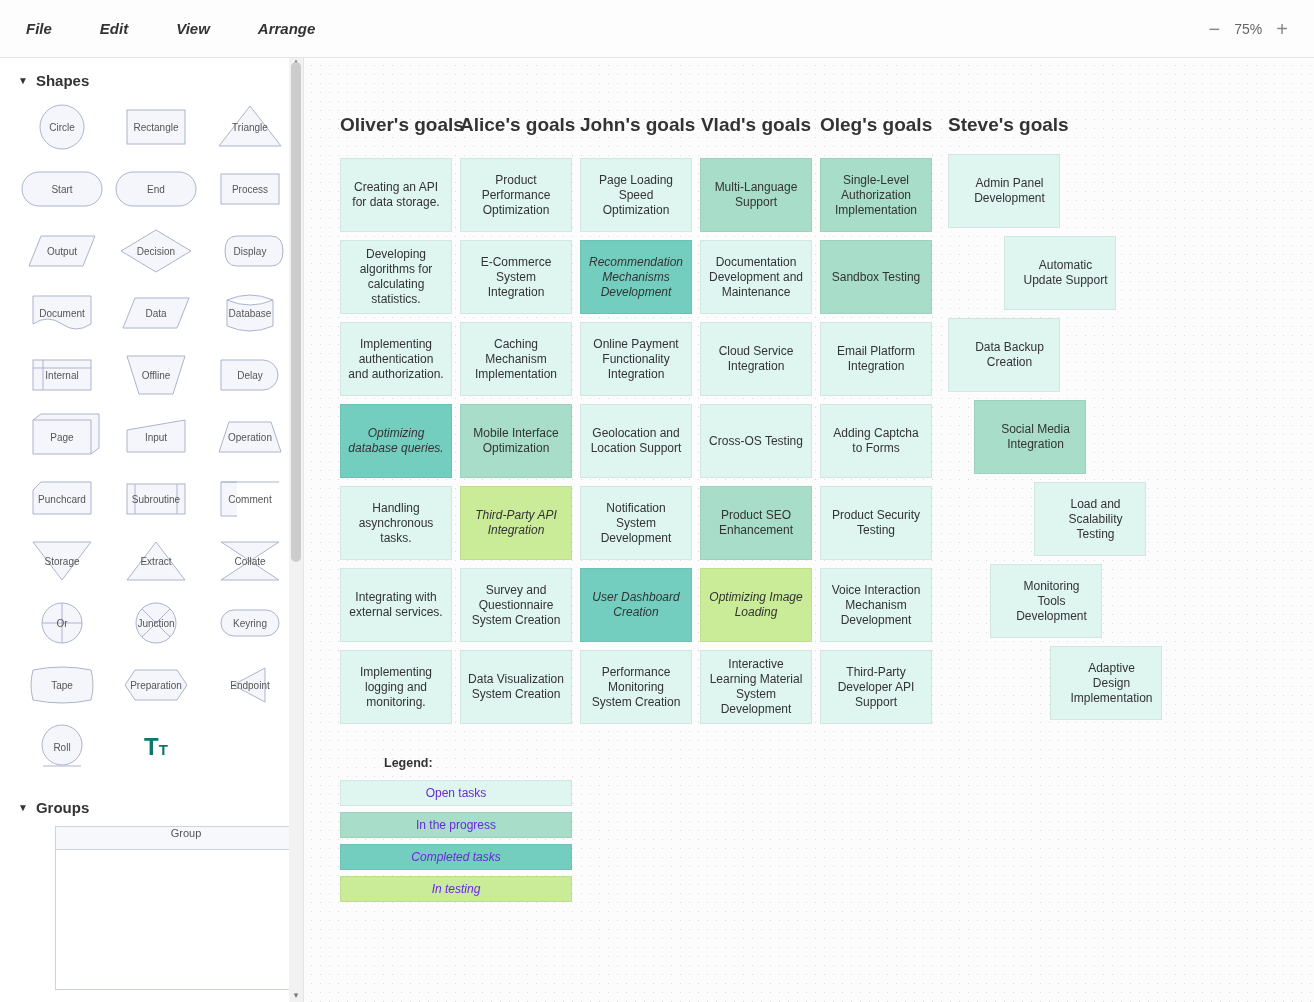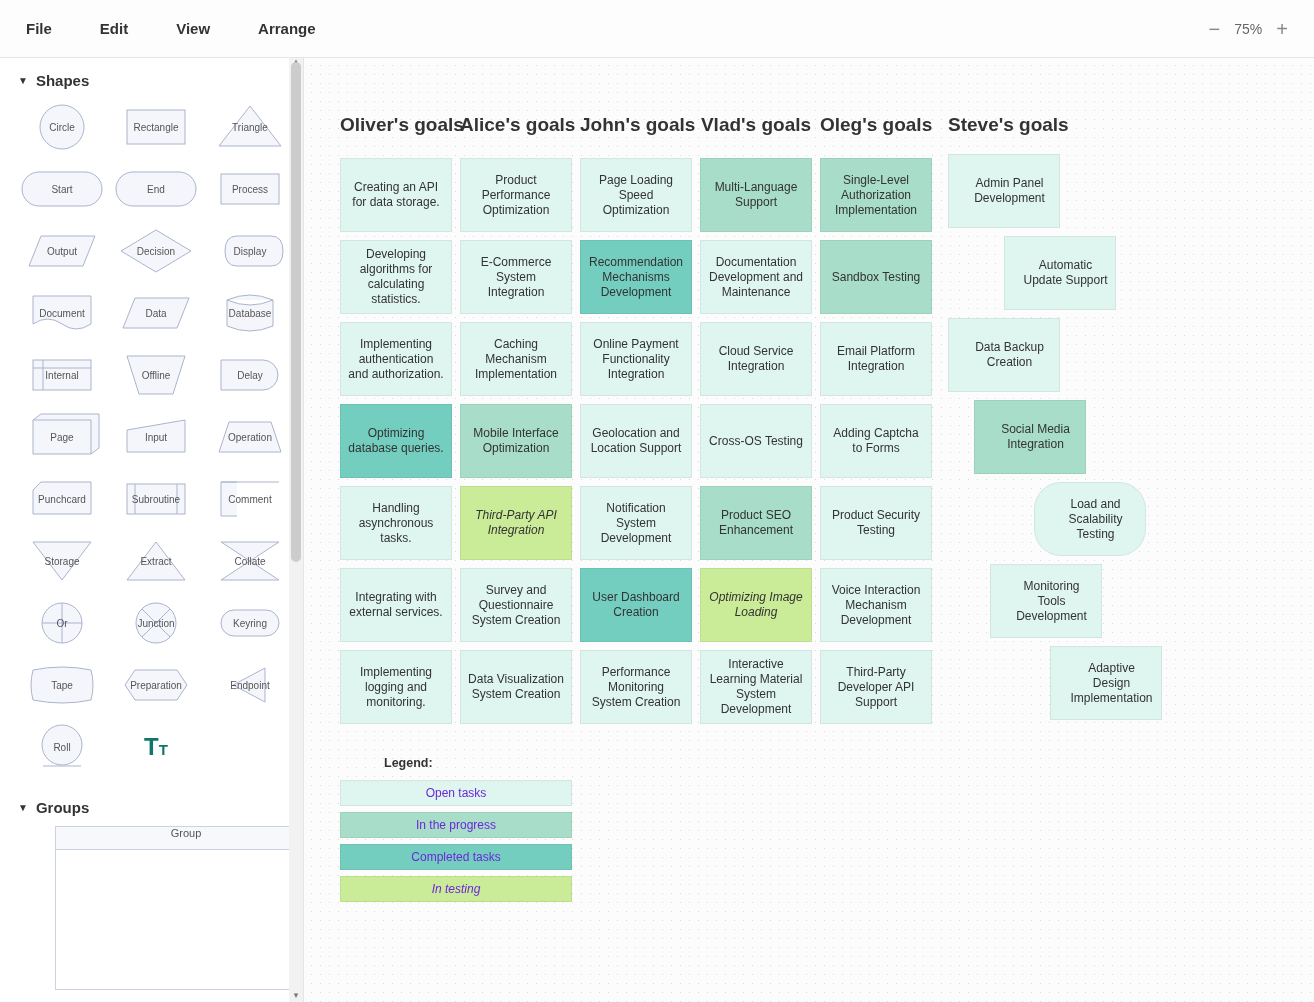--- a/index.html
+++ b/index.html
@@ -1,20 +1,20 @@
 <!DOCTYPE html>
 <html><head>
 <meta charset="utf-8">
 <style>
   * { box-sizing: border-box; margin: 0; padding: 0; }
   body { font-family: -apple-system, "Segoe UI", Arial, sans-serif; background: #fdfdfd; width: 1314px; height: 1002px; overflow: hidden; color: #333; }
   
   
   .menubar { height: 58px; border-bottom: 1px solid #e5e5e5; display: flex; align-items: center; padding: 0 26px; }
-  .menubar .menu-item { font-size: 15px; font-weight: 600; margin-right: 48px; cursor: pointer; color: #333; }
+  .menubar .menu-item { font-size: 15px; font-weight: 600; margin-right: 48px; cursor: pointer; color: #333; font-style: italic; }
   .menubar .spacer { flex: 1; }
   .menubar .zoom { display: flex; align-items: center; gap: 14px; color: #666; font-size: 14px; }
   .menubar .zoom .btn { font-size: 20px; cursor: pointer; color: #888; user-select:none; line-height:1; }
   
   
   .main { display: flex; height: calc(100% - 58px); }
   
   
   .sidebar { width: 304px; border-right: 1px solid #e5e5e5; display:flex; flex-direction:column; background:#fff; position:relative;}
   .sidebar-content { flex:1; overflow:hidden; padding: 14px 12px 0 18px; }
@@ -43,21 +43,21 @@
     background-size: 9px 9px;
     background-position: 3px 3px;
     padding: 56px 0 0 36px;
   }
   .board { display:flex; gap:8px; }
   .col { width:112px; display:flex; flex-direction:column; }
   .col-head { text-align:center; font-size:19px; font-weight:700; color:#333; margin-bottom:22px; white-space:nowrap;}
   .card { width:112px; height:74px; font-size:12px; color:#333; display:flex; align-items:center; justify-content:center; text-align:center; padding:4px 6px; border:1px solid rgba(0,0,0,0.06); line-height:1.25; margin-bottom:8px; }
   .st-open     { background:#dff5ef; }
   .st-progress { background:#a7ddc9; }
-  .st-done     { background:#74cec0; }
+  .st-done     { background:#74cec0;font-style:italic; }
   .st-test     { background:#caeb98;font-style:italic; }
   
   
   .col-steve { position:relative; width:200px;}
   .col-steve .col-head { position:absolute; left:8px; top:0; width:112px;}
   .col-steve .card { position:absolute;padding-left:17px; }
   
   
   .legend { margin-top: 24px; }
   .legend-title { font-size:12.5px; font-weight:700; margin-bottom:10px;padding-left:44px; }
@@ -421,21 +421,21 @@
             <div class="card st-open">Product Security Testing</div>
             <div class="card st-open">Voice Interaction Mechanism Development</div>
             <div class="card st-open">Third-Party Developer API Support</div>
           </div>
           <div class="col col-steve">
             <div class="col-head">Steve's goals</div>
             <div class="card st-open" style="left: 8px; top: 40px;">Admin Panel Development</div>
             <div class="card st-open" style="left: 64px; top: 122px;">Automatic Update Support</div>
             <div class="card st-open" style="left: 8px; top: 204px;">Data Backup Creation</div>
             <div class="card st-progress" style="left: 34px; top: 286px;">Social Media Integration</div>
-            <div class="card st-open" style="left: 94px; top: 368px; border-radius: 27px;">Load and Scalability Testing</div>
+            <div class="card st-open" style="left: 94px; top: 368px;">Load and Scalability Testing</div>
             <div class="card st-open" style="left: 50px; top: 450px;">Monitoring Tools Development</div>
             <div class="card st-open" style="left: 110px; top: 532px;">Adaptive Design Implementation</div>
           </div>
         </div>
       <div class="legend">
         <div class="legend-title">Legend:</div>
         <div id="legend-rows">
             <div class="legend-row st-open">Open tasks</div>
             <div class="legend-row st-progress">In the progress</div>
             <div class="legend-row st-done">Completed tasks</div>

